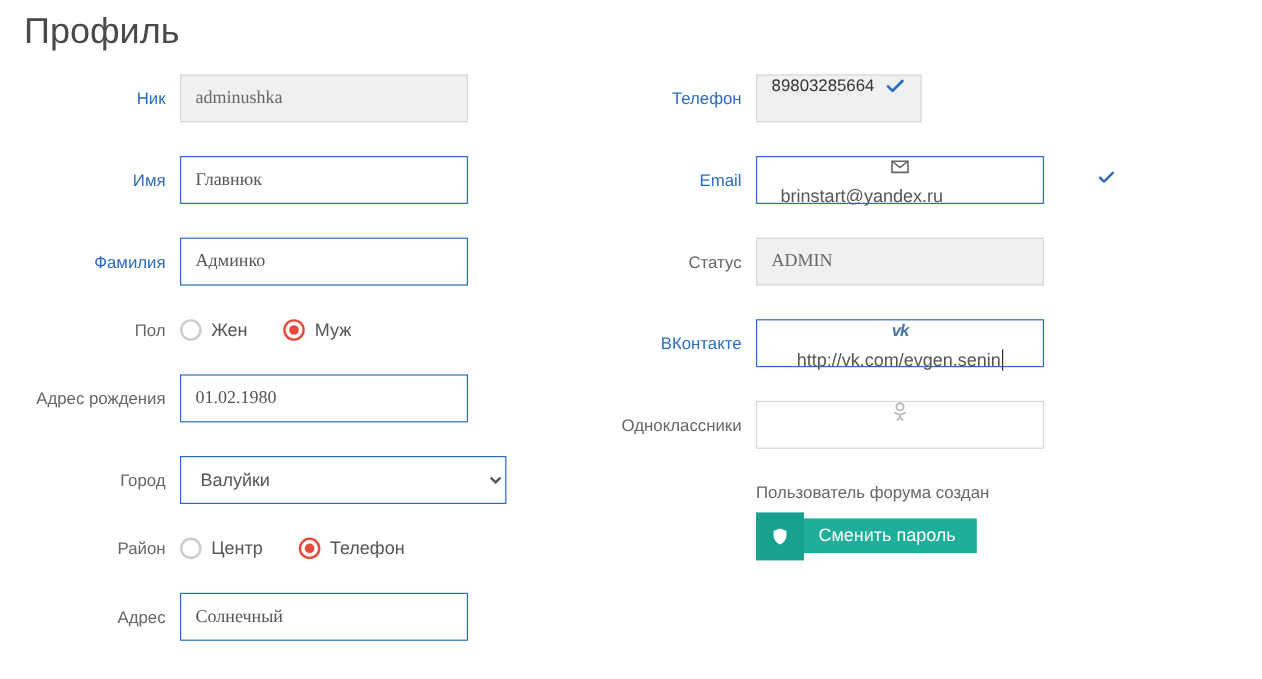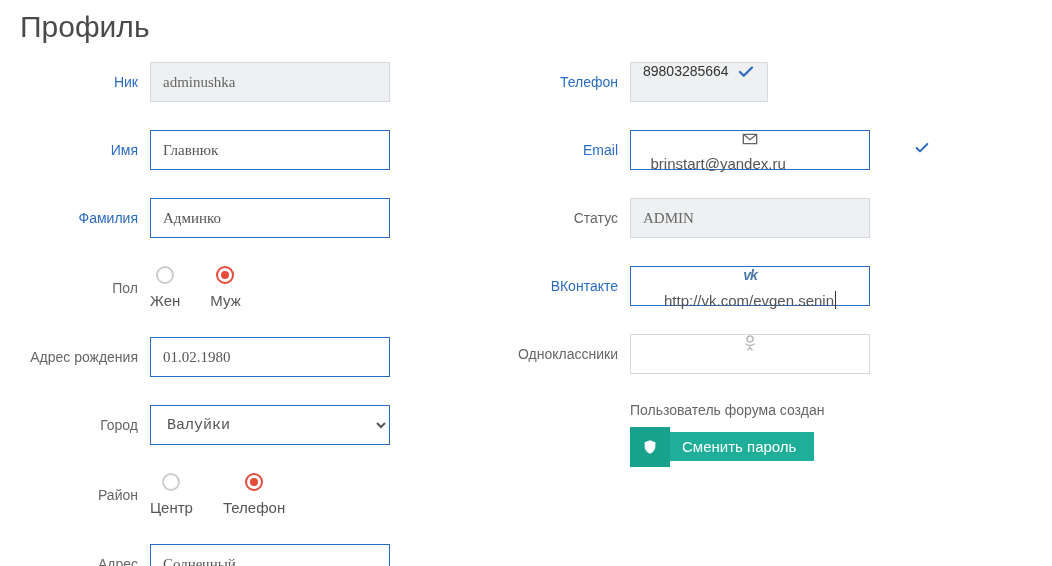--- a/index.html
+++ b/index.html
@@ -67,42 +67,41 @@
     }
     .input-with-icon.plain { border-color:#d5d9dd; }
     .input-with-icon .icon { color:#666; flex-shrink:0; }
     .input-with-icon .icon.vk { color:#4a76a8; font-weight:700; font-style:italic; font-size:14px; letter-spacing:-1px; }
     .input-with-icon .icon.ok { color:#bbb; }
     .input-with-icon input {
       border:none; outline:none; background:transparent; flex:1;
       font-size:15px; color:#555; font-family:inherit;
     }
     .select {
-      width: 240px;
+      width: 272px;
       height: 40px;
       padding: 0 12px;
       border: 1px solid #2a6cc0;
       font-size: 15px;
       color: #555;
       background: #fff;
-      font-family: Liberation Mono, monospace;
+      font-family: Liberation Sans, sans-serif;
     }
     .radios {
       display: flex;
       gap: 30px;
       align-items: center;
     }
     .radio {
       display: inline-flex;
       align-items: center;
       gap: 8px;
       cursor: pointer;
       font-size: 15px;
       color: #555;
-      flex-direction: column;
     }
     .radio-dot {
       width: 18px; height: 18px;
       border-radius: 50%;
       border: 2px solid #c8cdd2;
       position: relative;
       background:#fff;
     }
     .radio.checked .radio-dot {
       border-color: #e64a3b;

